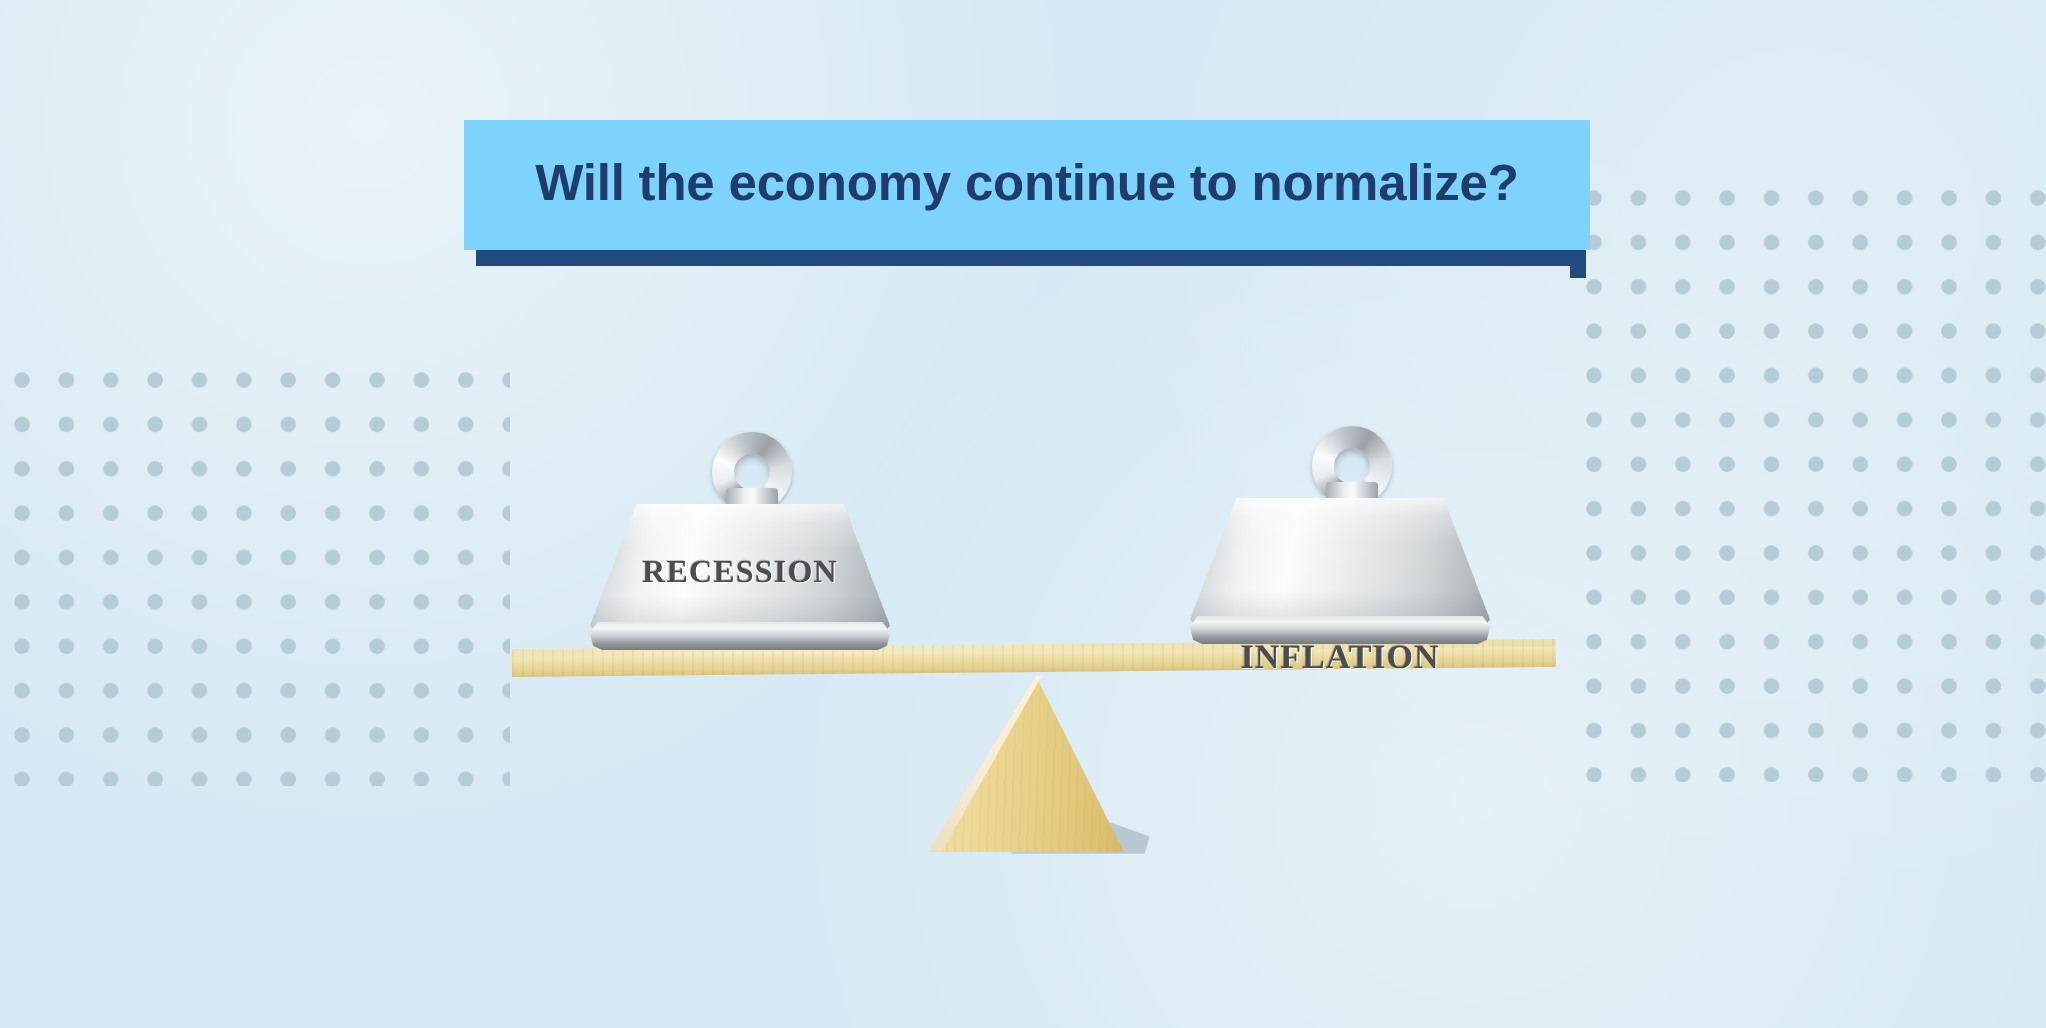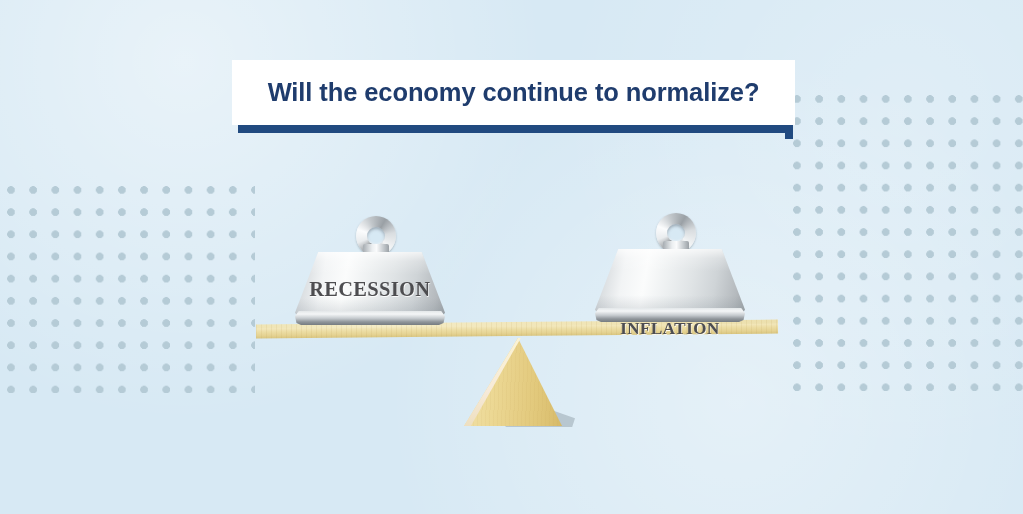--- a/index.html
+++ b/index.html
@@ -69,21 +69,21 @@
     width: 555px;
     height: 8px;
     background: #214a80;
   }
   #title-card {
     position: absolute;
     left: 0;
     top: 0;
     width: 563px;
     height: 65px;
-    background: #ffffff;
+    background: #7dd3fc;
     display: flex;
     align-items: center;
     justify-content: center;
   }
   #title-text {
     color: #1f3c6d;
     font-size: 25.5px;
     font-weight: bold;
     letter-spacing: -0.1px;
     white-space: nowrap;
@@ -299,21 +299,21 @@
     box-shadow: 0 1px 3px rgba(60,72,82,0.45);
   }
   .weight-label {
     position: absolute;
     left: 0;
     top: 62px;
     width: 150px;
     text-align: center;
     font-family: "Liberation Serif", serif;
     font-weight: bold;
-    font-size: 20px;
+    font-size: 16px;
     letter-spacing: 0.6px;
     color: #4d4d50;
     text-shadow:
       0.6px 0.6px 0px rgba(255,255,255,0.85),
       -0.4px -0.4px 0px rgba(90,90,95,0.35);
     white-space: nowrap;
   }
   .weight-label.small { font-size: 17px; letter-spacing: 0.5px; margin-top: 44px; }
 </style>
 </head>

